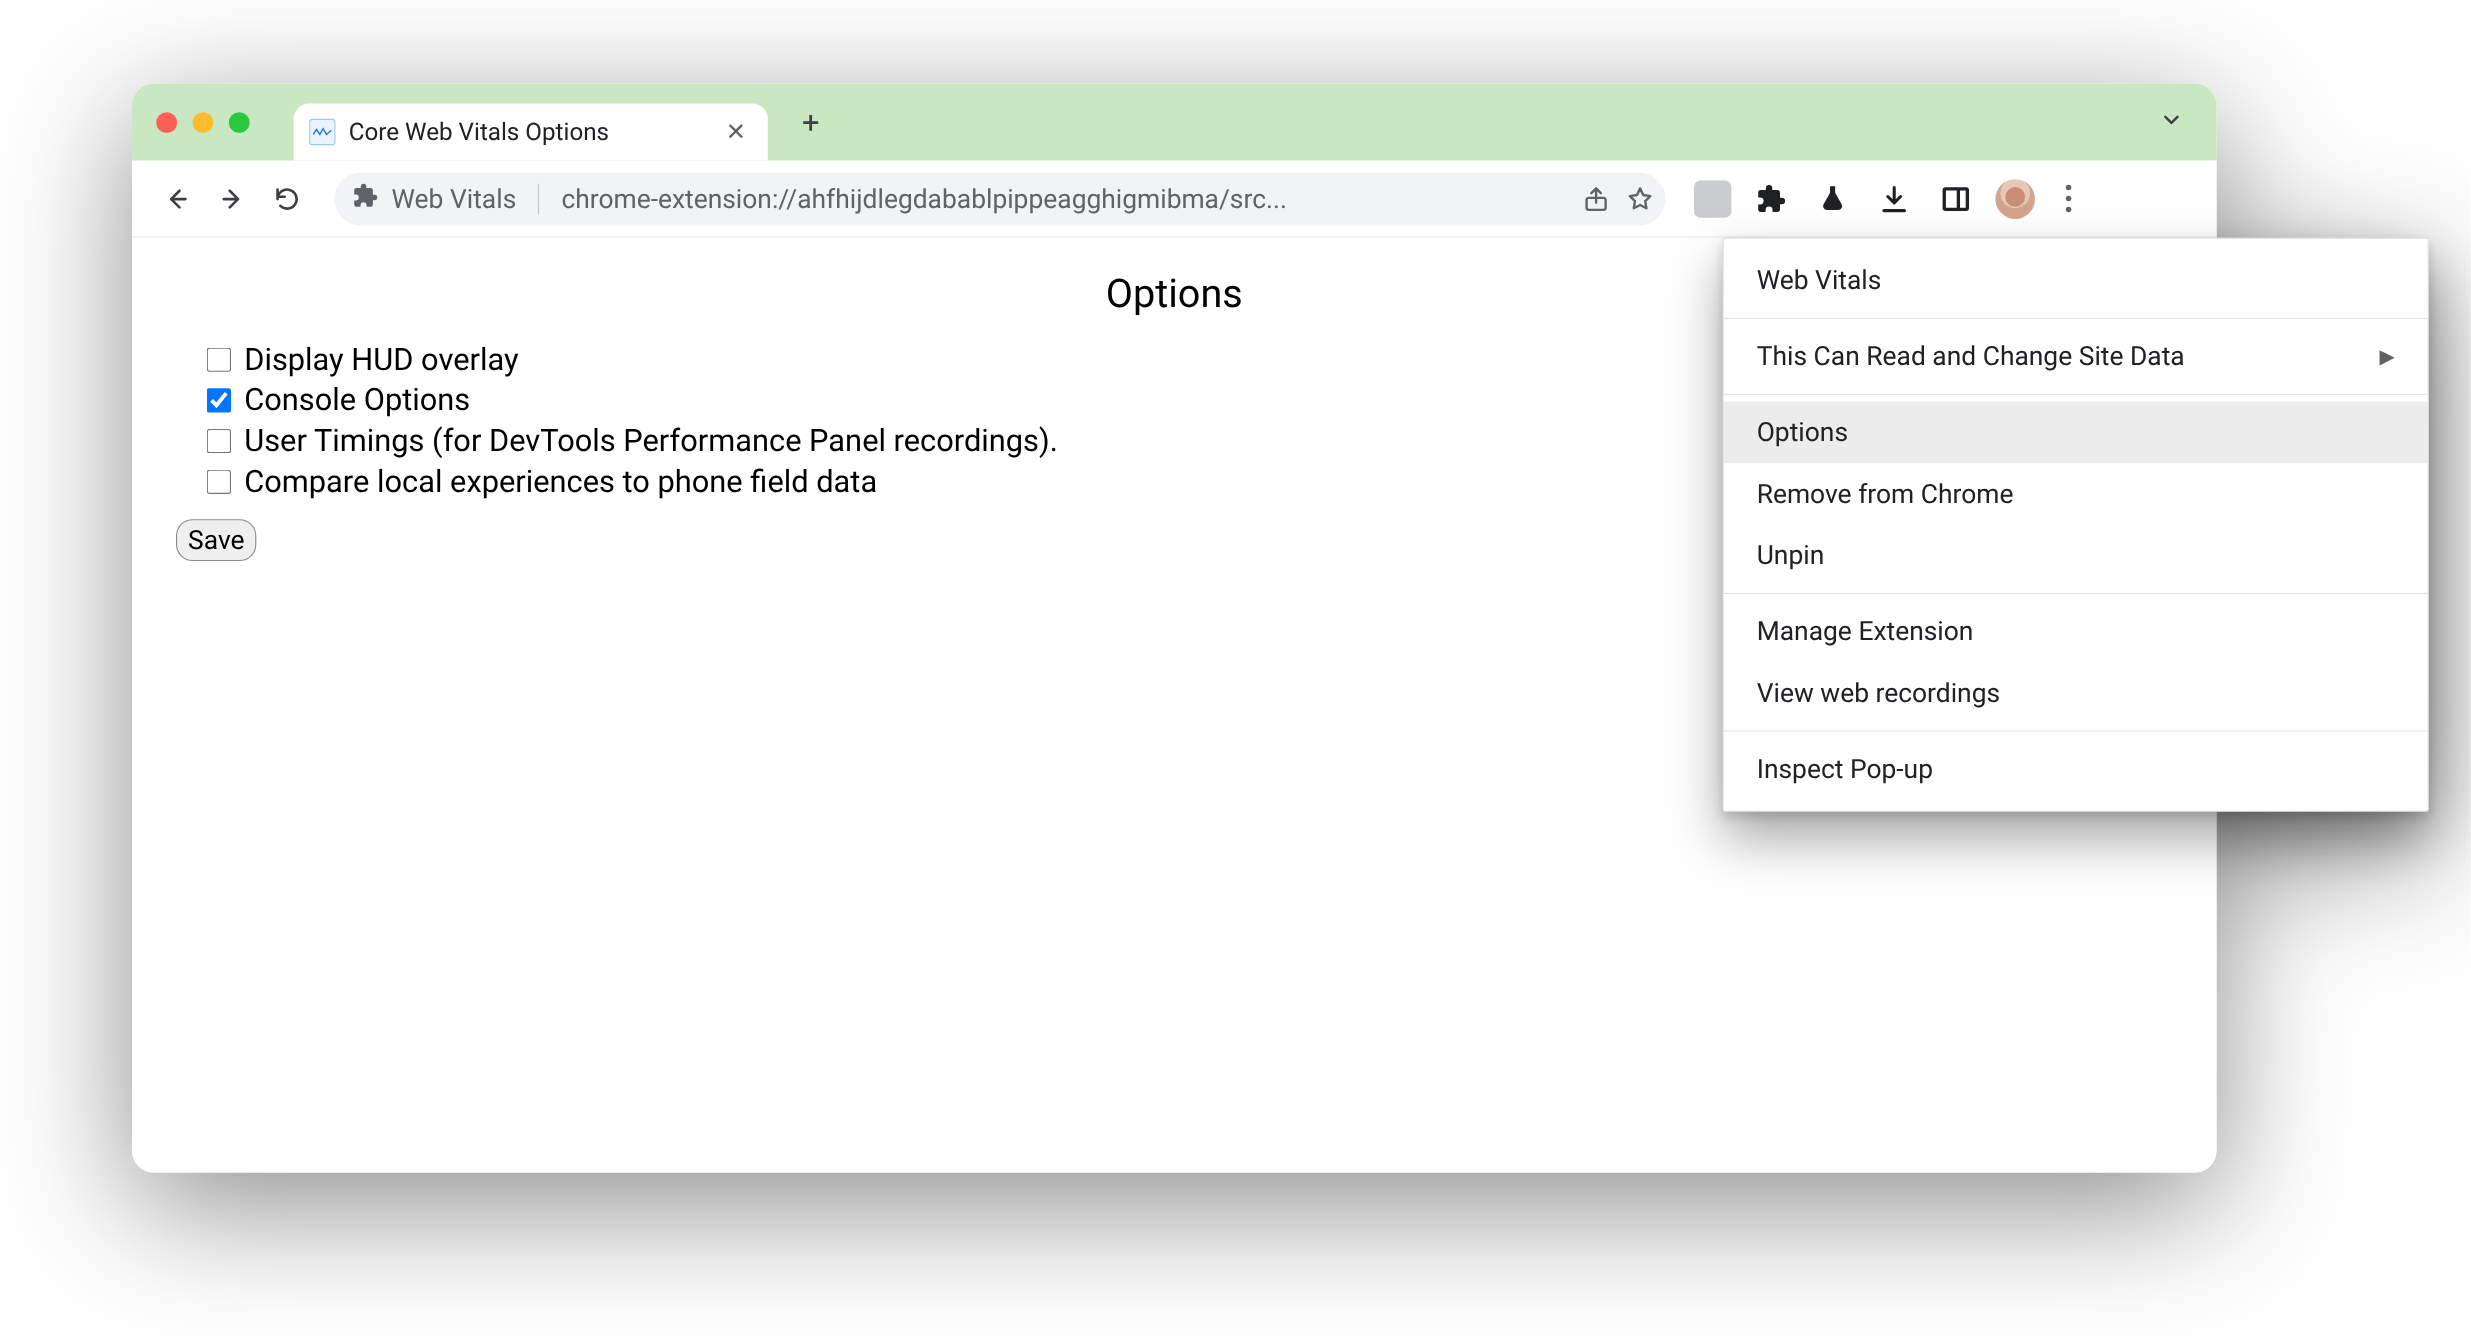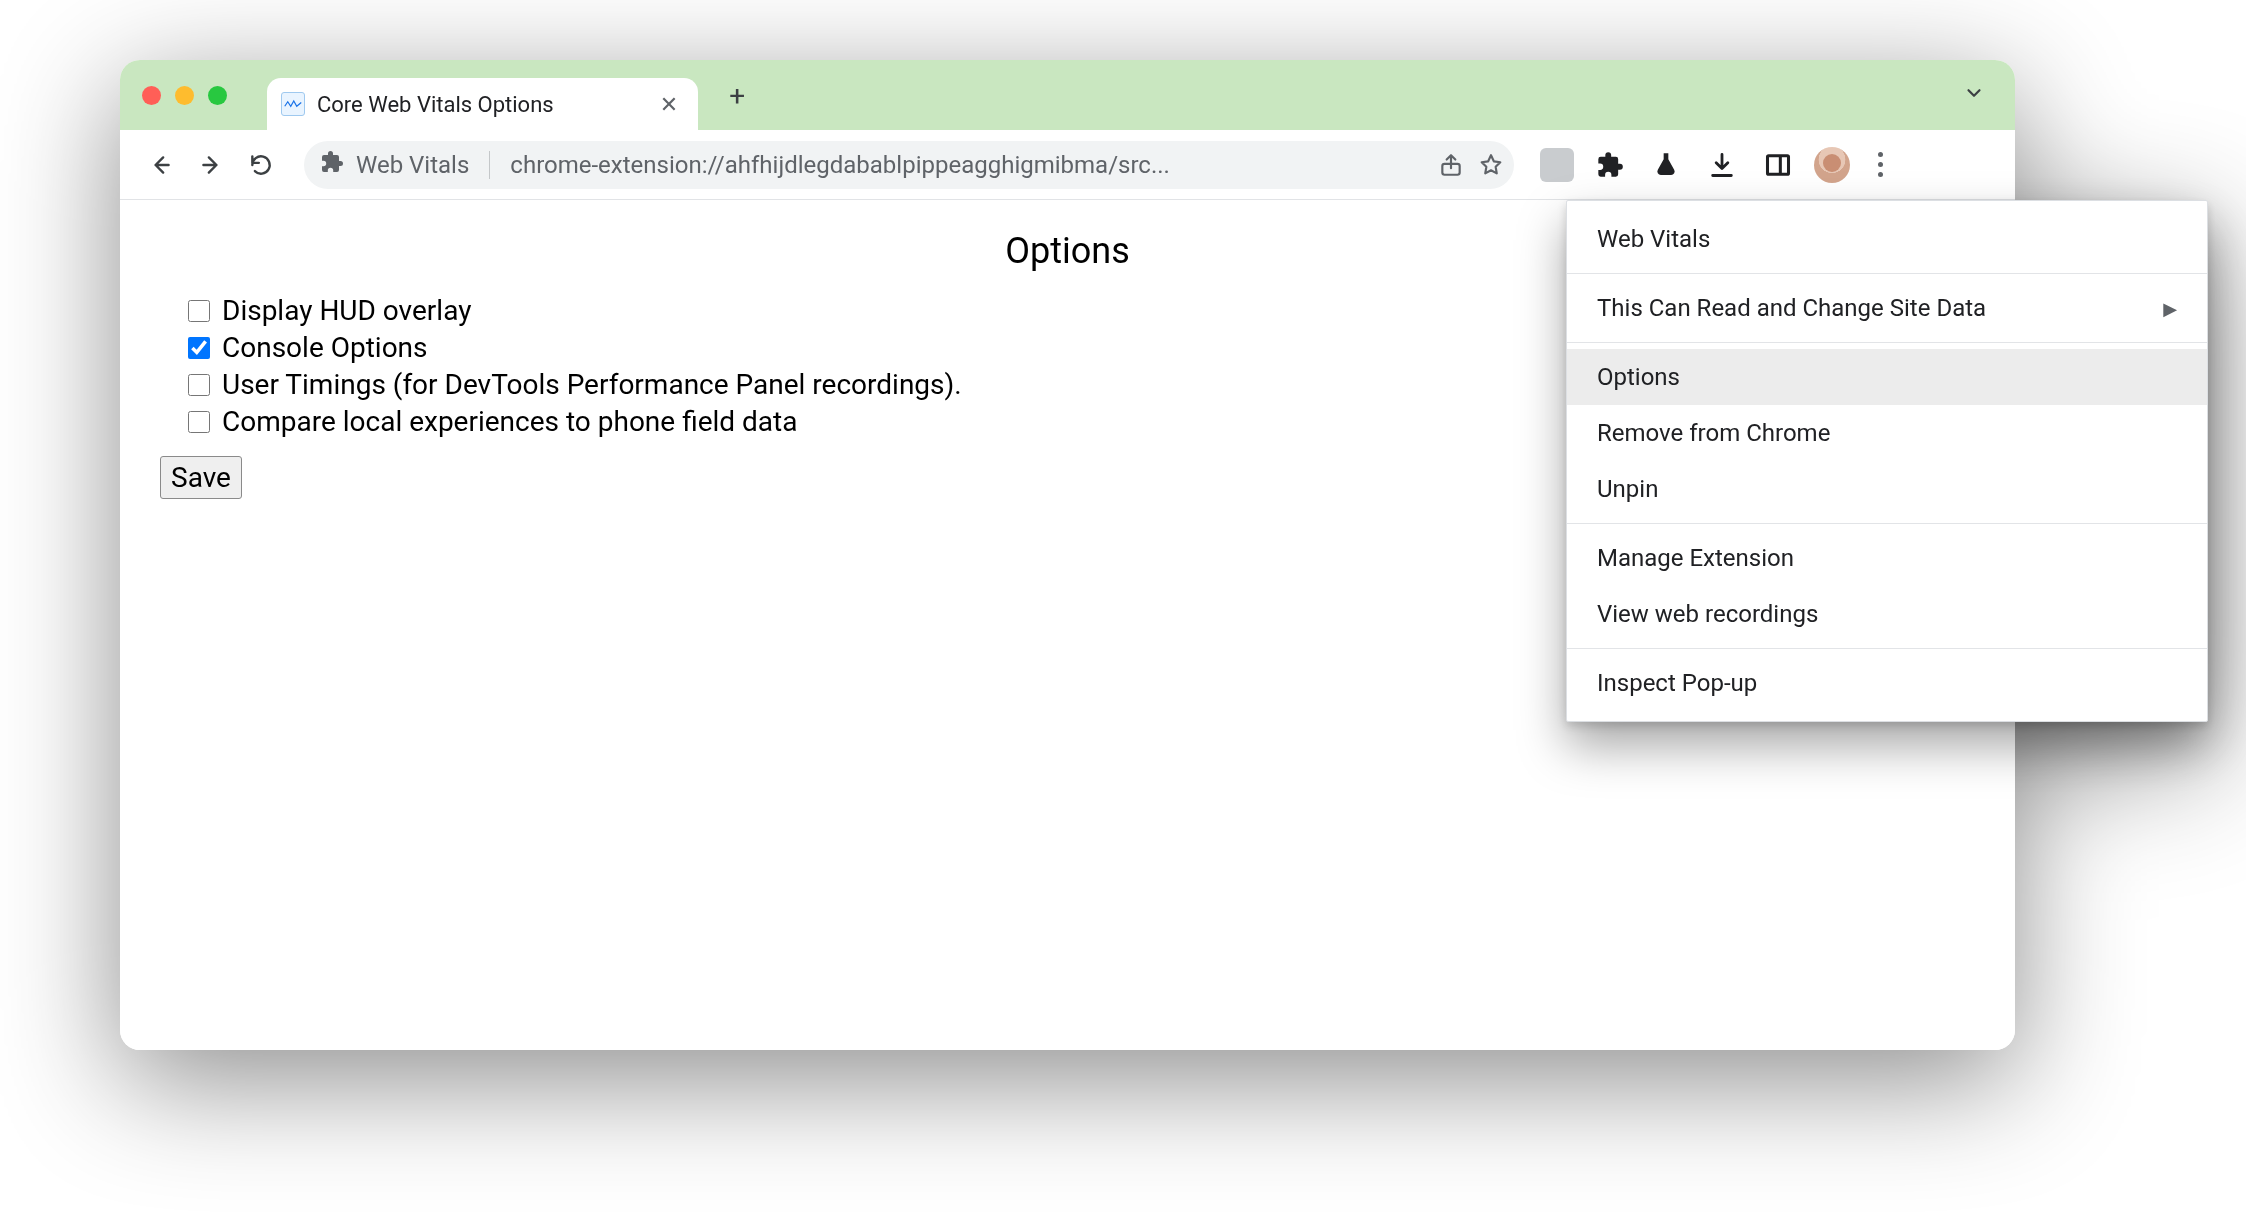--- a/index.html
+++ b/index.html
@@ -8,21 +8,21 @@
     font-family: -apple-system, BlinkMacSystemFont, "Segoe UI", Roboto, Helvetica, Arial, sans-serif;
     background: #fff;
     width: 2246px;
     height: 1218px;
     position: relative;
     overflow: hidden;
   }
 
   .stage {
     position: absolute;
-    left: 120px; top: 60px;
+    left: 120px; top: 76px;
     width: 1895px; height: 990px;
     filter: drop-shadow(0 30px 60px rgba(0,0,0,0.45));
   }
 
   .window {
     width: 100%; height: 100%;
     background: #fff;
     border-radius: 20px;
     overflow: visible;
     position: relative;
@@ -121,22 +121,22 @@
     border-bottom-left-radius:20px; border-bottom-right-radius:20px;
     padding:24px 40px;
   }
   .page-title { text-align:center; font-size:36px; color:#000; font-weight:400; margin:6px 0 22px; }
   .opt-list { font-size:28px; color:#000; }
   .opt-row { display:flex; align-items:center; gap:12px; margin:4px 0;padding-left:28px; }
   .opt-row input[type="checkbox"] {
     width:22px; height:22px; accent-color:#0075ff; margin:0;
   }
   .save-btn {
-    margin-top:14px; font-size:28px; padding:4px 10px;
-    background:#efefef; border:1px solid #8a8a8a; border-radius:3px; cursor:pointer;
+    margin-top:14px; font-size:24px; padding:4px 10px;
+    background:#efefef; border:1px solid #8a8a8a; border-radius:15px; cursor:pointer;
     font-family:inherit;
   }
 
   
   .context-menu {
     position:absolute;
     left:1446px; top:140px;
     width:642px;
     background:#fff;
     border:1px solid #dcdfe3;

